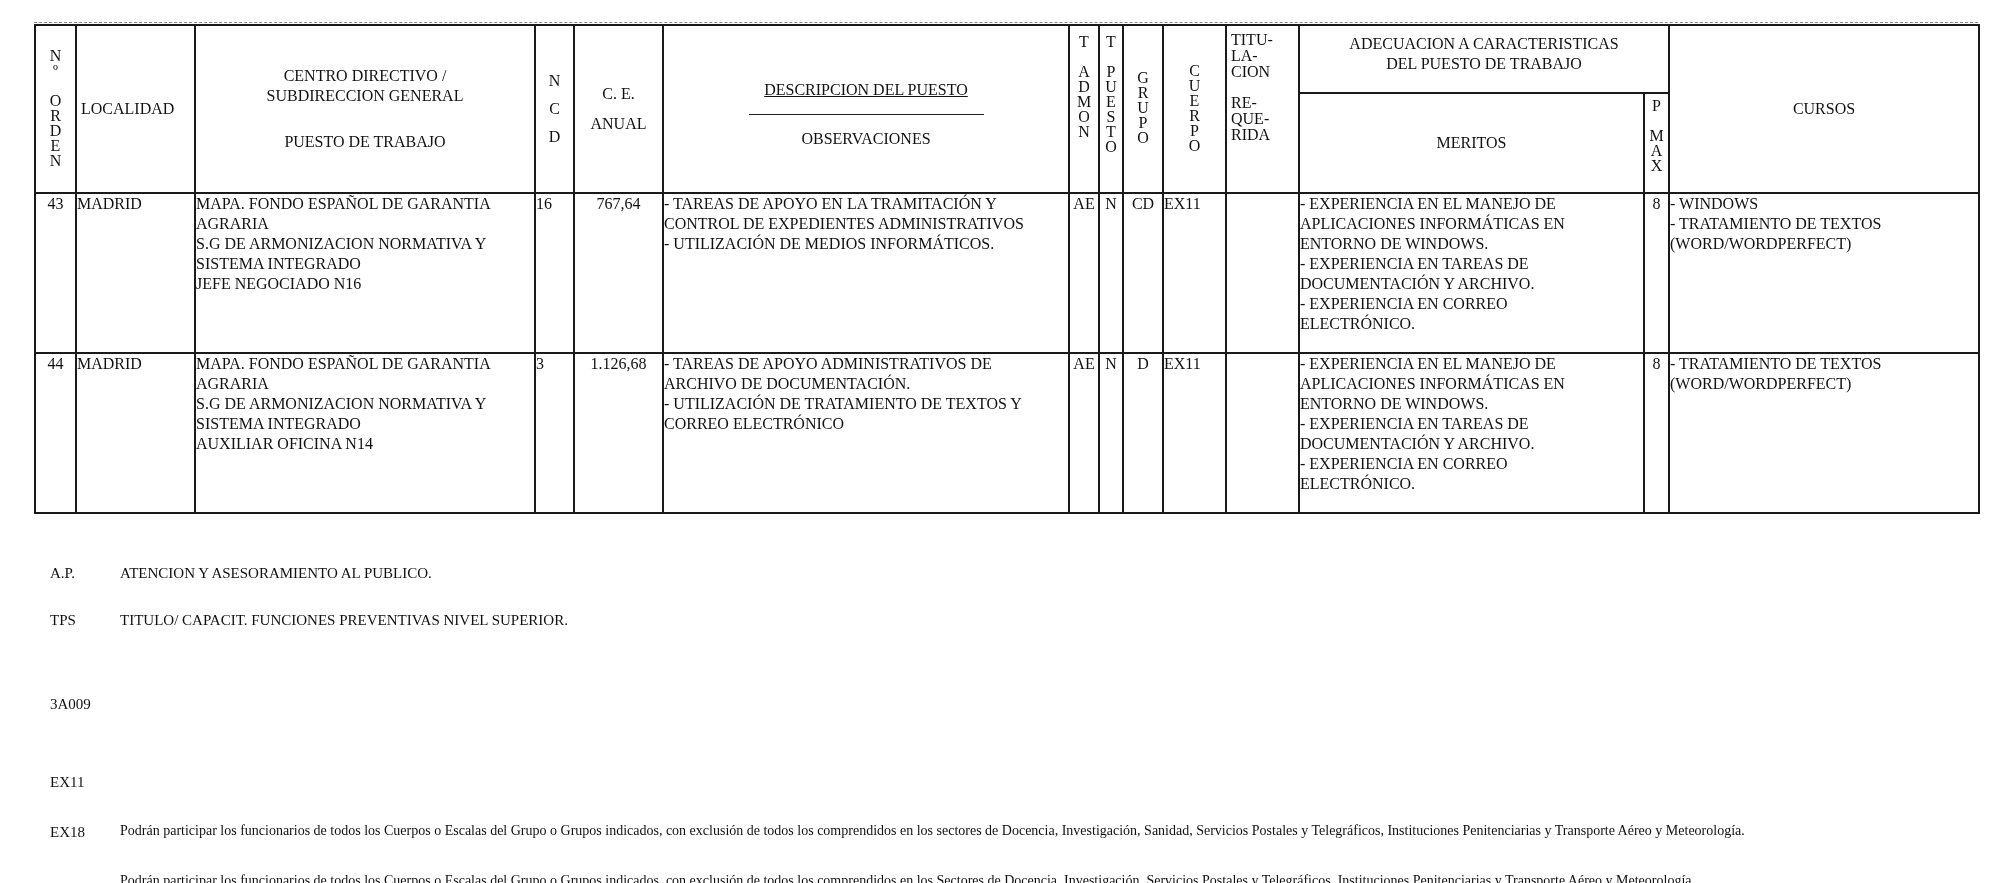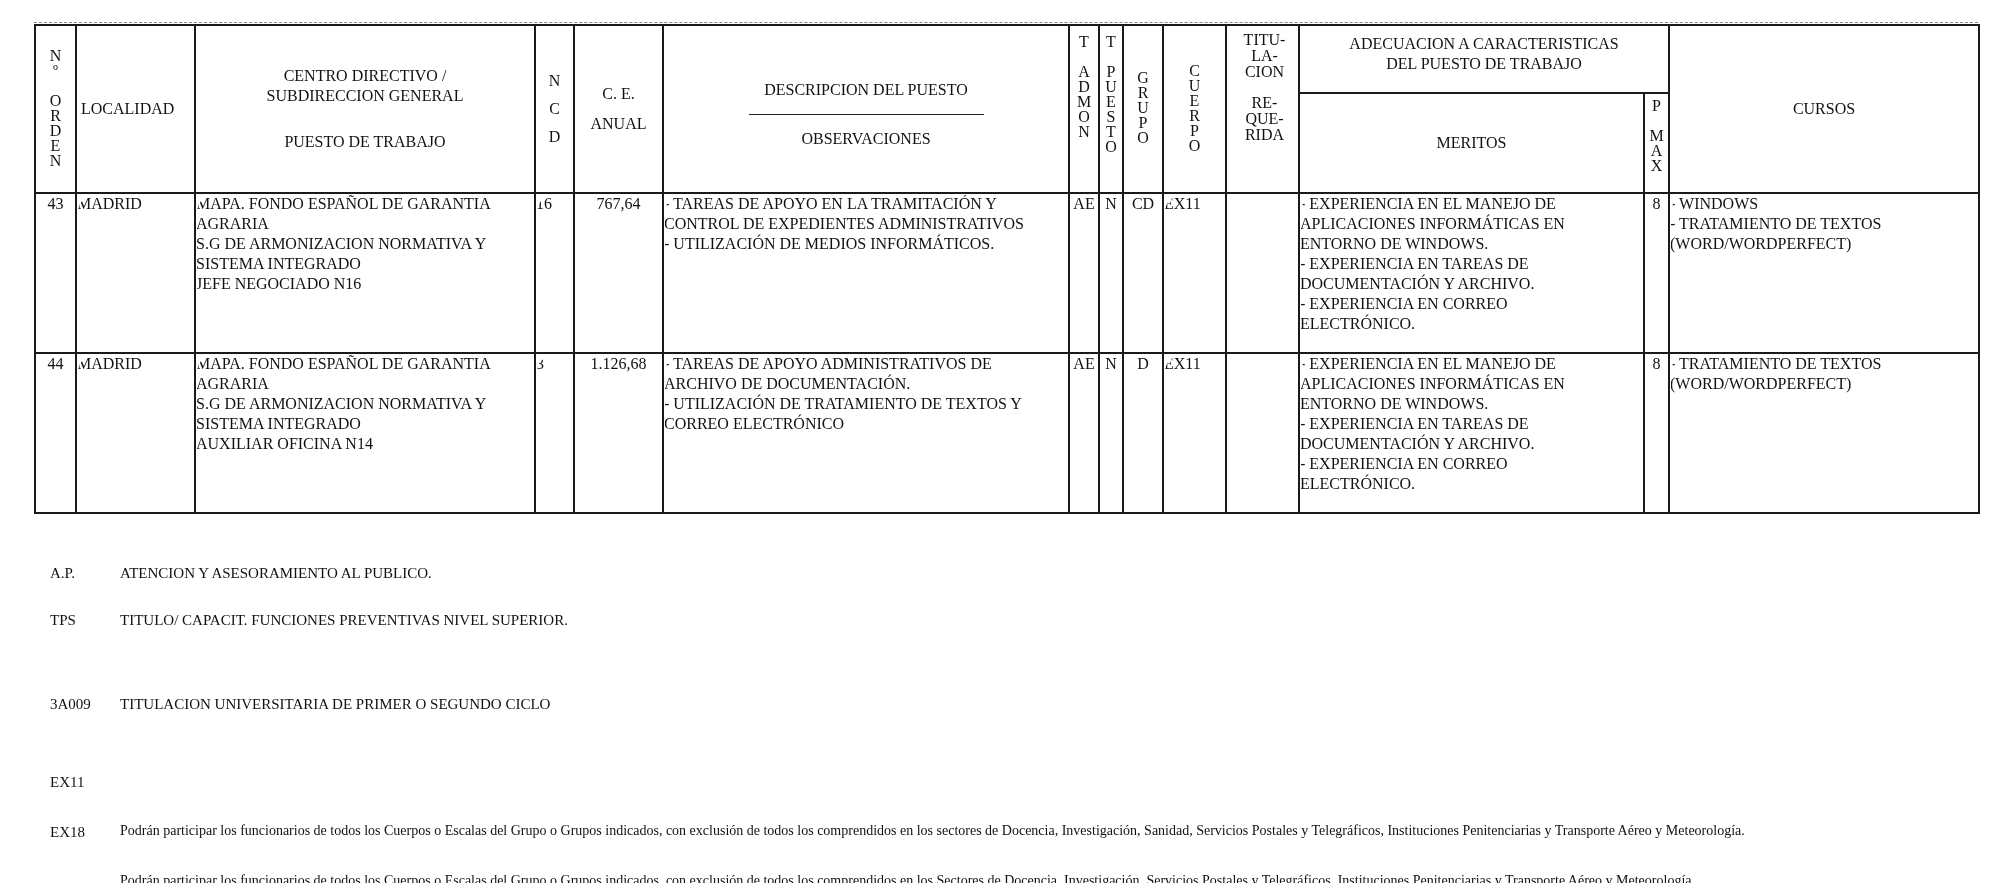--- a/index.html
+++ b/index.html
@@ -22,25 +22,25 @@
     vertical-align: top;
     font-size: 16px;
     line-height: 20px;
     overflow: hidden;
   }
   table.plazas thead th { vertical-align: middle; text-align: center; }
   .hdr-text { font-size: 16px; line-height: 20px; }
   .vert { display: inline-block; text-align: center; font-size: 16px; line-height: 15px; width: 100%; }
   .vert span { display: block; }
   .vgap { height: 15px; }
-  .desc-top { display: block; margin-top: 10px; }
+  .desc-top { display: block; margin-top: 10px; text-decoration: underline; }
   .desc-rule { display: block; width: 235px; height: 0; border-top: 1.5px solid #222; margin: 14px auto 14px auto; }
   .left-hdr { text-align: left !important; padding-left: 4px !important; }
 
-  .cell { padding: 18px 4px 0 4px; border-radius: 19px; }
+  .cell { padding: 18px 4px 0 4px; }
   .cell-num { text-align: center; padding: 18px 4px 0 4px; }
   .cell-center { text-align: center; padding: 18px 2px 0 2px; margin-top: 12px; }
   .line { display: block; white-space: nowrap; }
 
   .notes { position: absolute; left: 50px; font-size: 15px; line-height: 19px; }
   .note-code { position: absolute; left: 0; top: 0; }
   .note-text { position: absolute; left: 70px; top: 0; white-space: nowrap; }
   .note-para { position: absolute; left: 70px; top: 0; width: 1780px; white-space: normal; margin-top: 48px; }
   .scan-top {
     position: absolute; left: 34px; top: 22px; width: 1944px; height: 0;
@@ -101,21 +101,21 @@
         <th rowspan="2" style="vertical-align:top;padding-top:8px">
           <div class="vert"><span>T</span><span class="vgap"></span><span>P</span><span>U</span><span>E</span><span>S</span><span>T</span><span>O</span></div>
         </th>
         <th rowspan="2">
           <div class="vert"><span>G</span><span>R</span><span>U</span><span>P</span><span>O</span></div>
         </th>
         <th rowspan="2">
           <div class="vert"><span>C</span><span>U</span><span>E</span><span>R</span><span>P</span><span>O</span></div>
         </th>
         <th rowspan="2" class="left-hdr" style="vertical-align:top;padding-top:6px">
-          <div class="vert" style="text-align:center;line-height:16px"><span>TITU-</span><span>LA-</span><span>CION</span><span class="vgap"></span><span>RE-</span><span>QUE-</span><span>RIDA</span></div>
+          <div class="vert" style="text-align:left;line-height:16px"><span>TITU-</span><span>LA-</span><span>CION</span><span class="vgap"></span><span>RE-</span><span>QUE-</span><span>RIDA</span></div>
         </th>
         <th colspan="2" style="vertical-align:top;padding-top:8px">
           <span class="line">ADECUACION A CARACTERISTICAS</span>
           <span class="line">DEL PUESTO DE TRABAJO</span>
         </th>
         <th rowspan="2">
           <span class="hdr-text">CURSOS</span>
         </th>
       </tr>
       <tr style="height:100px">
@@ -228,21 +228,20 @@
       <div class="notes" style="top: 564px; width: 1900px; height: 40px; text-align: center;">
         <span class="note-code">A.P.</span>
         <span class="note-text">ATENCION Y ASESORAMIENTO AL PUBLICO.</span>
       </div>
       <div class="notes" style="top: 611px; width: 1900px; height: 40px;">
         <span class="note-code">TPS</span>
         <span class="note-text">TITULO/ CAPACIT. FUNCIONES PREVENTIVAS NIVEL SUPERIOR.</span>
       </div>
       <div class="notes" style="top: 695px; width: 1900px; height: 40px;">
         <span class="note-code">3A009</span>
-        <span class="note-text">TITULACION UNIVERSITARIA DE PRIMER O SEGUNDO CICLO</span>
       </div>
       <div class="notes" style="top: 773px; width: 1900px; height: 40px;">
         <span class="note-code">EX11</span>
         <span class="note-para" style="font-size: 14px;">Podrán participar los funcionarios de todos los Cuerpos o Escalas del Grupo o Grupos indicados, con exclusión de todos los comprendidos en los sectores de Docencia, Investigación, Sanidad, Servicios Postales y Telegráficos, Instituciones Penitenciarias y Transporte Aéreo y Meteorología.</span>
       </div>
       <div class="notes" style="top: 823px; width: 1900px; height: 40px;">
         <span class="note-code">EX18</span>
         <span class="note-para" style="font-size: 14px;">Podrán participar los funcionarios de todos los Cuerpos o Escalas del Grupo o Grupos indicados, con exclusión de todos los comprendidos  en los Sectores de Docencia, Investigación, Servicios Postales y Telegráficos, Instituciones Penitenciarias y Transporte Aéreo y Meteorología.</span>
       </div>
     </div>

